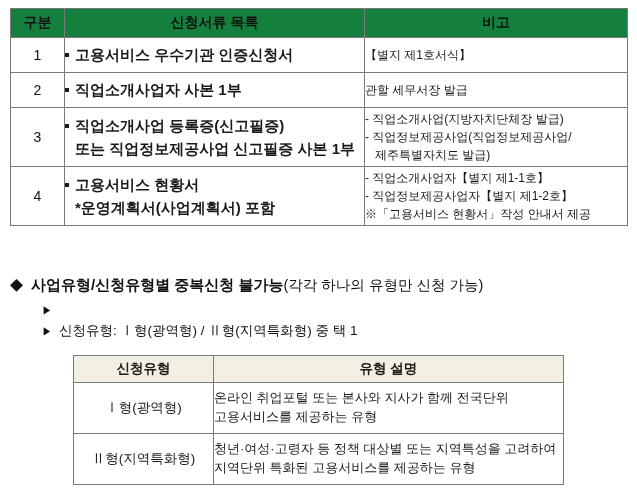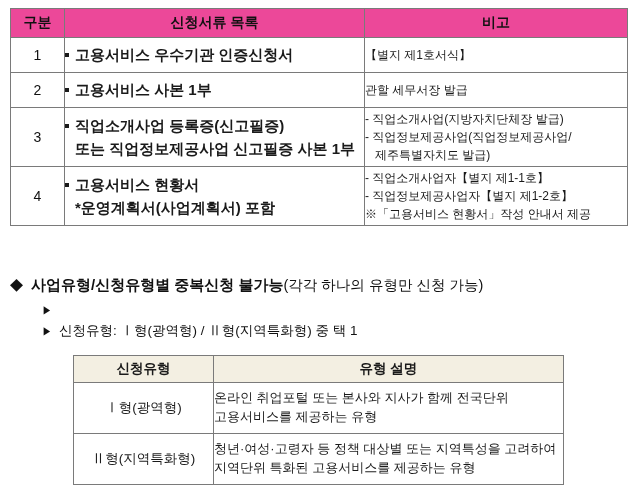--- a/index.html
+++ b/index.html
@@ -23,21 +23,21 @@
     width: 617px;
     margin: 8px 0 0 10px;
     font-size: 13px;
   }
   .doc-table th, .doc-table td {
     border: 1px solid #7a7a7a;
     padding: 0;
     vertical-align: middle;
   }
   .doc-table thead th {
-    background: #ec4899;
+    background: #15803d;
     text-align: center;
     font-weight: bold;
     font-size: 14px;
     height: 28px;
     color: #111;
   }
   .col-no    { width: 54px; }
   .col-docs  { width: 300px; }
   .col-note  { width: 263px; }
 
@@ -175,21 +175,21 @@
       <td class="cell-docs">
         <span class="bullet-sq"></span><span>고용서비스 우수기관 인증신청서</span>
       </td>
       <td class="cell-note">
         <span class="note-line">【별지 제1호서식】</span>
       </td>
     </tr>
     <tr class="row-2">
       <td class="cell-no">2</td>
       <td class="cell-docs">
-        <span class="bullet-sq"></span><span>고용서비스 사본 1부</span>
+        <span class="bullet-sq"></span><span>직업소개사업자 사본 1부</span>
       </td>
       <td class="cell-note">
         <span class="note-line">관할 세무서장 발급</span>
       </td>
     </tr>
     <tr class="row-3">
       <td class="cell-no">3</td>
       <td class="cell-docs">
         <span class="bullet-sq"></span><span>직업소개사업 등록증(신고필증)</span>
         <span class="sub-line">또는 직업정보제공사업 신고필증 사본 1부</span>

